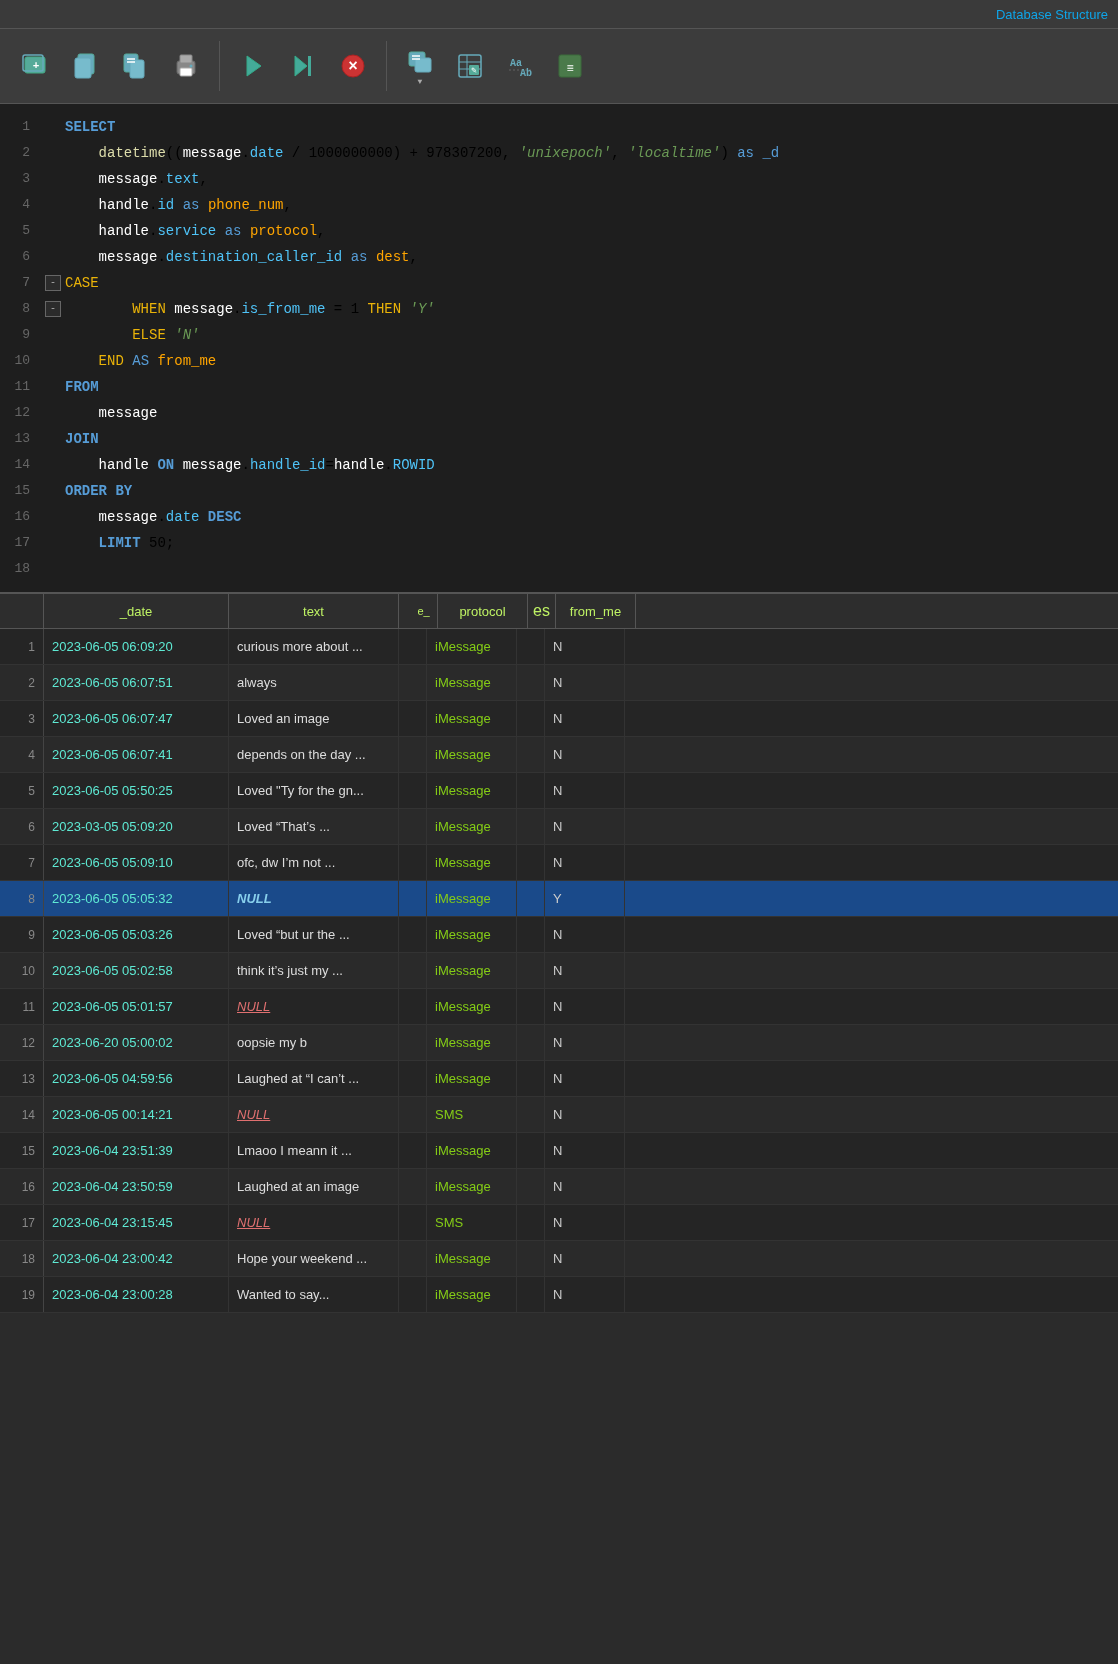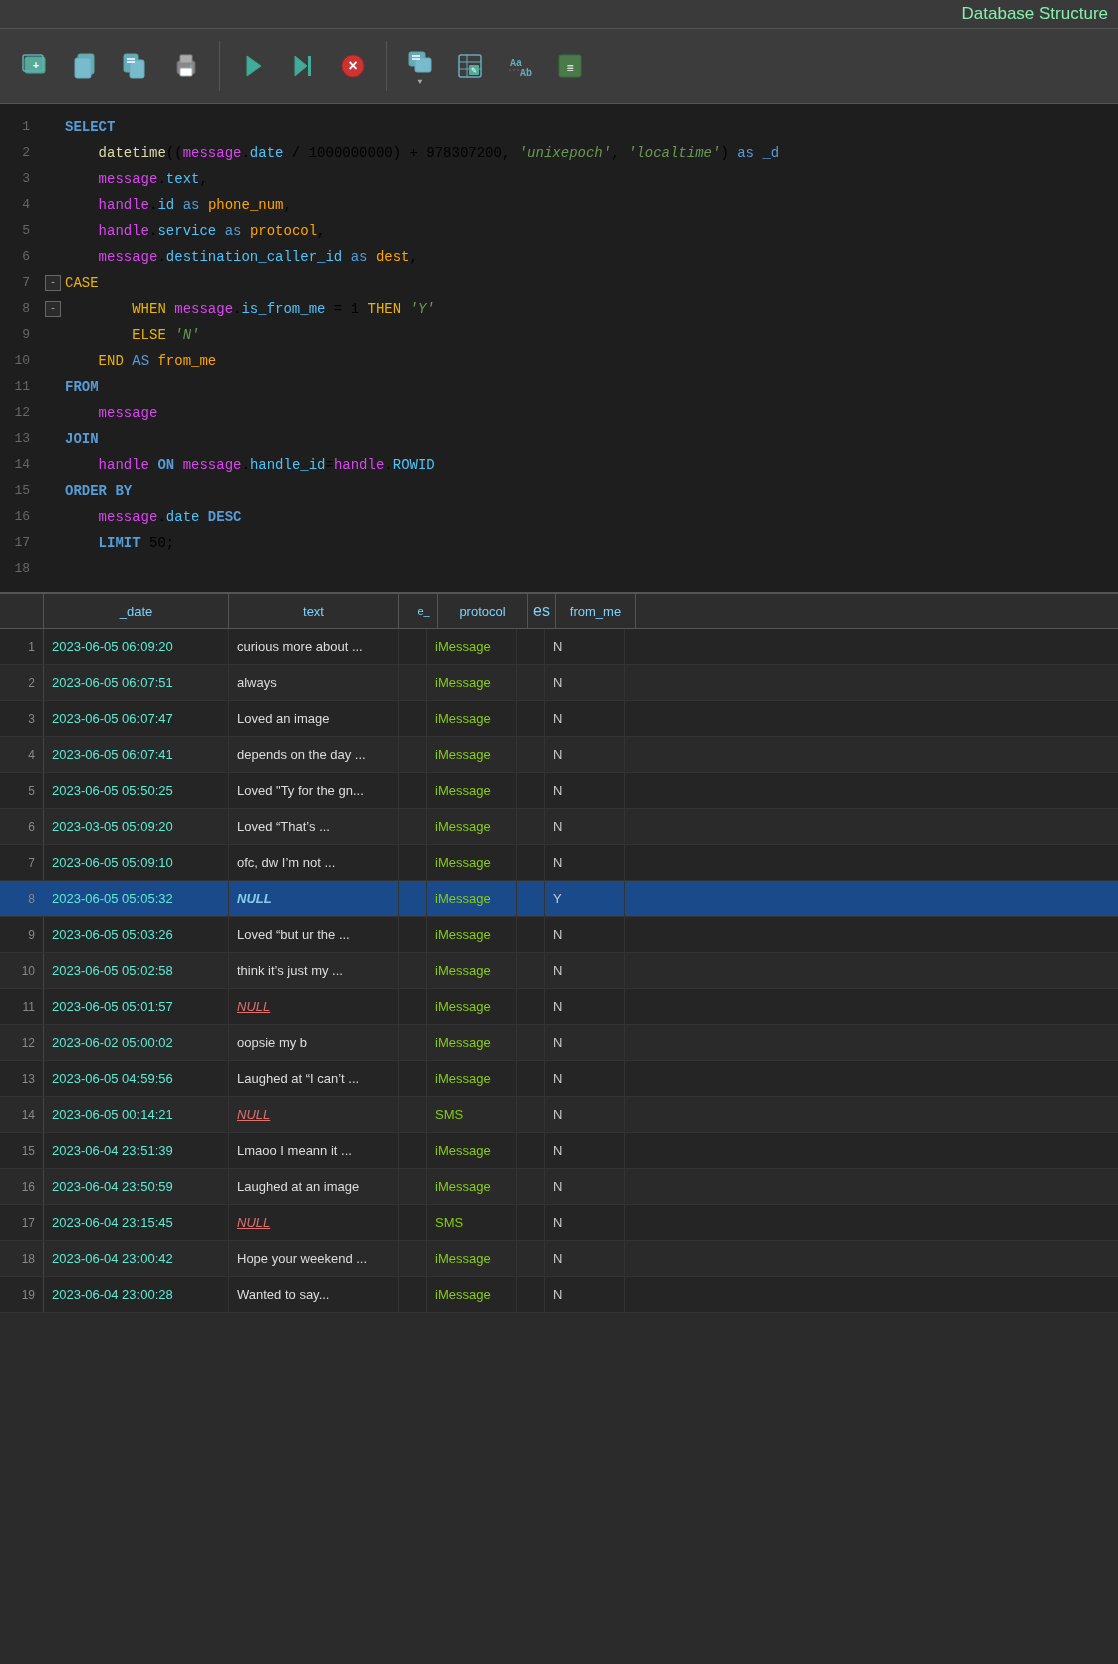--- a/index.html
+++ b/index.html
@@ -15,22 +15,22 @@
     .top-bar {
       background: #3a3a3a;
       height: 29px;
       display: flex;
       align-items: center;
       justify-content: flex-end;
       padding-right: 10px;
       border-bottom: 1px solid #555;
     }
     .top-bar-title {
-      color: #86efac;
-      font-size: 17px;
+      color: #0ea5e9;
+      font-size: 13px;
       font-family: -apple-system, sans-serif;
       text-align: right;
     }
 
     
     .toolbar {
       background: #3c3c3c;
       height: 75px;
       display: flex;
       align-items: center;
@@ -109,21 +109,21 @@
       width: 16px;
       flex-shrink: 0;
       margin-right: 4px;
     }
 
     
     .kw-blue { color: #569cd6; font-weight: bold; }                           
     .kw-yellow { color: #dcdcaa; }                         
     .kw-green { color: #6a9955; font-style: italic; }                         
     .kw-purple { color: #eab308; }
-    .col-cyan { color: #d946ef; }
+    .col-cyan { color: #ffffff; }
     .col-blue { color: #4fc3f7; }
     .col-orange { color: #ffa500; }
     .as-kw { color: #569cd6; }
 
     
     .results-area {
       background: #252525;
     }
     .results-header {
       display: flex;
@@ -135,21 +135,21 @@
     .results-header-spacer {
       width: 44px;
       border-right: 1px solid #555;
       flex-shrink: 0;
     }
     .col-header {
       display: flex;
       align-items: center;
       justify-content: center;
       border-right: 1px solid #555;
-      color: #7dd3fc;
+      color: #bef264;
       font-family: -apple-system, sans-serif;
       font-size: 13px;
       padding: 0 8px;
       cursor: pointer;
     }
     .col-header.col-date { width: 185px; flex-shrink: 0; }
     .col-header.col-text { width: 170px; flex-shrink: 0; }
     .col-header.col-e { width: 28px; flex-shrink: 0; font-size: 11px; margin-left: 11px; }
     .col-header.col-protocol { width: 90px; flex-shrink: 0; }
     .col-header.col-es { width: 28px; flex-shrink: 0; font-size: 16px; }
@@ -547,21 +547,21 @@
     <div class="cell col-text">
           <span class="null-val">NULL</span>
         </div>
     <div class="cell col-e"></div>
     <div class="cell col-protocol">iMessage</div>
     <div class="cell col-es"></div>
     <div class="cell col-from-me">N</div>
   </div>
       <div class="data-row">
     <div class="row-num">12</div>
-    <div class="cell col-date">2023-06-02 05:00:02</div>
+    <div class="cell col-date">2023-06-20 05:00:02</div>
     <div class="cell col-text">
           <span>oopsie my b</span>
         </div>
     <div class="cell col-e"></div>
     <div class="cell col-protocol">iMessage</div>
     <div class="cell col-es"></div>
     <div class="cell col-from-me">N</div>
   </div>
       <div class="data-row">
     <div class="row-num">13</div>

